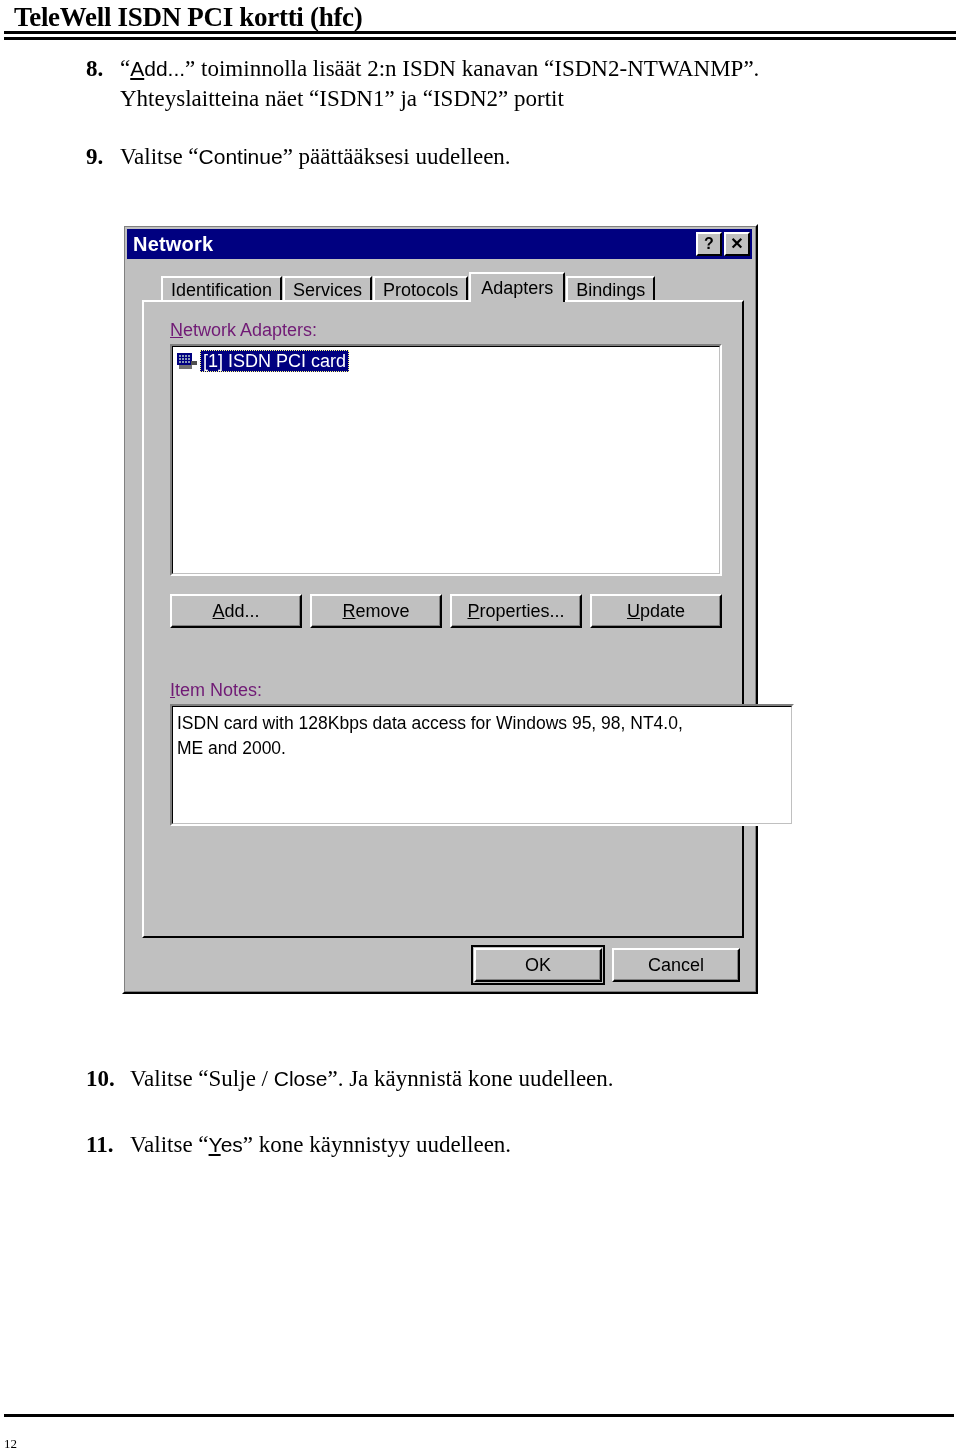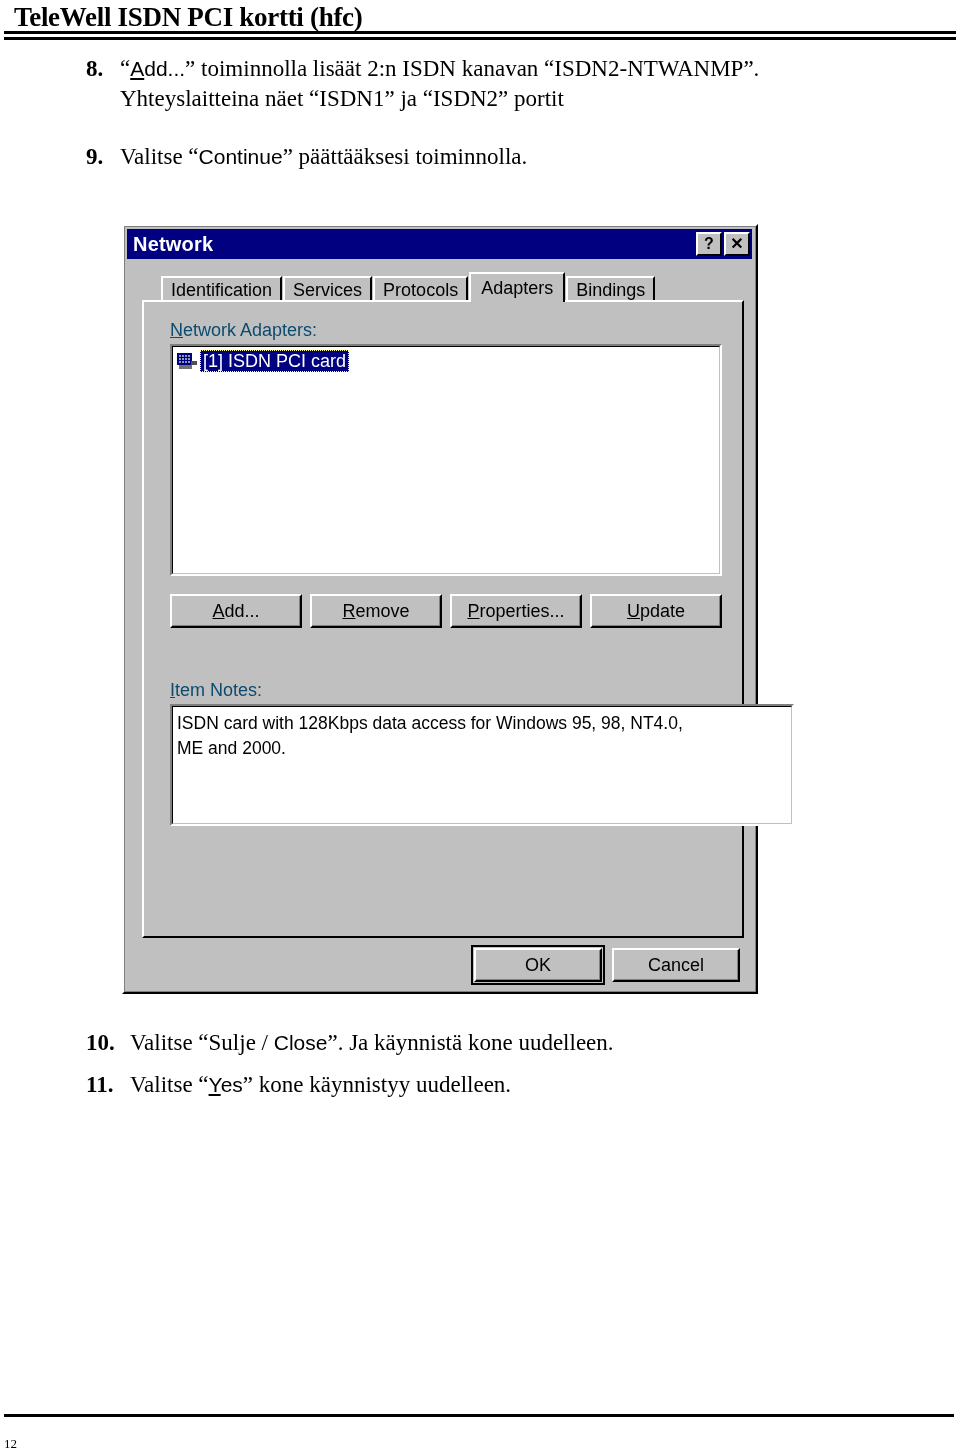--- a/index.html
+++ b/index.html
@@ -77,21 +77,21 @@
     font-size: 21px;
   }
   .ul { text-decoration: underline; }
 
   .steps-bottom {
     position: absolute;
     left: 86px;
     top: 1028px;
     width: 840px;
   }
-  .steps-bottom .step { margin-bottom: 12px; }
+  .steps-bottom .step { margin-bottom: 12px; margin-top: 36px; }
   .steps-bottom .step-num { min-width: 44px; }
 
   
   .page-footer {
     position: absolute;
     left: 4px;
     top: 1414px;
     width: 950px;
   }
   .footer-rule {
@@ -219,21 +219,21 @@
     border-top: 2px solid #ffffff;
     border-left: 2px solid #ffffff;
     border-right: 2px solid #000000;
     border-bottom: 2px solid #000000;
     box-sizing: border-box;
   }
 
   .field-label {
     position: absolute;
     font-size: 18px;
-    color: #0c4a6e;
+    color: #701a75;
     white-space: nowrap;
   }
   .lbl-adapters { left: 26px; top: 18px; }
   .lbl-notes    { left: 26px; top: 378px; }
 
   .sunken {
     position: absolute;
     background: #ffffff;
     border-top: 2px solid #808080;
     border-left: 2px solid #808080;
@@ -363,21 +363,21 @@
     <div class="step">
       <span class="step-num">8.</span>
       <span class="step-body">
         <span class="step-line"><span>“</span><span class="sans ul">A</span><span class="sans">dd...</span><span>” toiminnolla lisäät 2:n ISDN kanavan  “ISDN2-NTWANMP”.</span></span>
         <span class="step-line"><span>Yhteyslaitteina näet “ISDN1” ja “ISDN2” portit</span></span>
       </span>
     </div>
     <div class="step" style="margin-top: 28px;">
       <span class="step-num">9.</span>
       <span class="step-body">
-        <span class="step-line"><span>Valitse “</span><span class="sans">Continue</span><span>” päättääksesi toiminnolla.</span></span>
+        <span class="step-line"><span>Valitse “</span><span class="sans">Continue</span><span>” päättääksesi uudelleen.</span></span>
       </span>
     </div>
   </div>
 
 <div class="dialog">
   <div class="dialog-inner"></div>
 
   <div class="titlebar">
     <div class="title-text">Network</div>
     <div class="title-btns">

